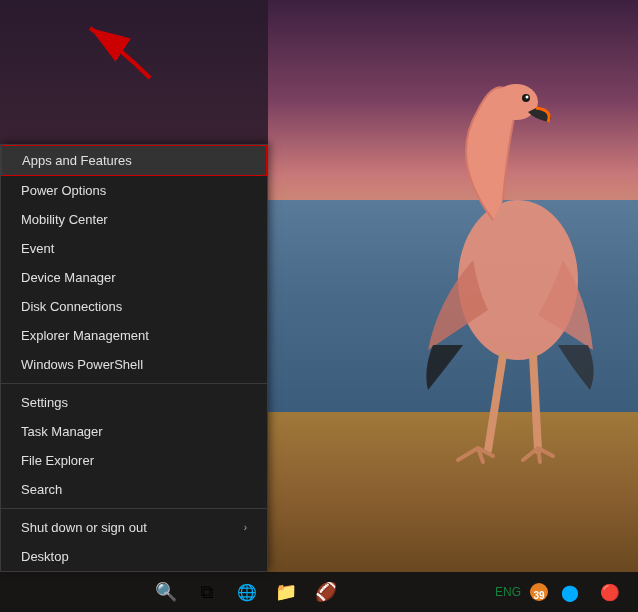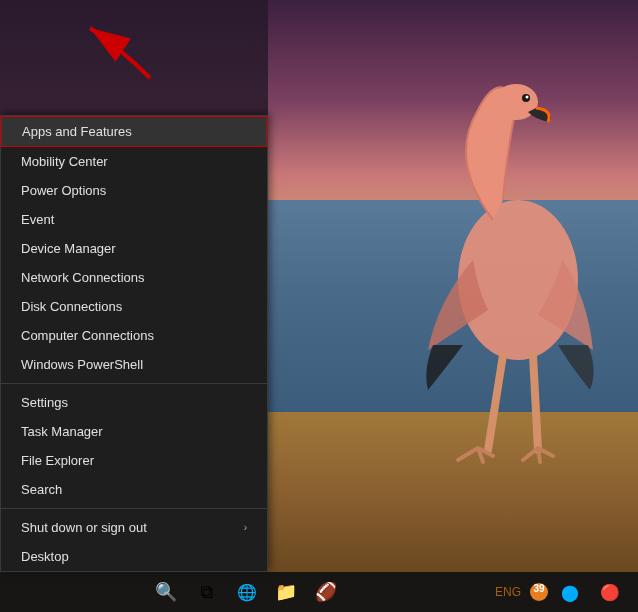--- a/index.html
+++ b/index.html
@@ -130,21 +130,21 @@
       background: linear-gradient(180deg, #a0783a 0%, #8a6030 50%, #6a4820 100%);
     }
 
     .clock-badge {
       background: #e67e22;
       color: white;
       border-radius: 50%;
       width: 18px;
       height: 18px;
       display: flex;
-      align-items: flex-start;
+      align-items: flex-end;
       justify-content: center;
       font-size: 10px;
       font-weight: bold;
     }
   </style>
 </head>
 <body>
 
 <div class="desktop"></div>
 <div class="sky-area"></div>
@@ -185,39 +185,36 @@
     </marker>
   </defs>
   <path d="M90 70 Q60 40 30 20" stroke="#cc0000" stroke-width="4" fill="none" marker-end="url(#arrowhead)"></path>
 </svg>
 
 <div class="context-menu">
   <div class="menu-item highlighted">
     <span>Apps and Features</span>
   </div>
   <div class="menu-item">
+    <span>Power Options</span>
+  </div>
+  <div class="menu-item">
     <span>Mobility Center</span>
   </div>
   <div class="menu-item">
-    <span>Power Options</span>
-  </div>
-  <div class="menu-item">
     <span>Event</span>
   </div>
   <div class="menu-item">
     <span>Device Manager</span>
   </div>
   <div class="menu-item">
-    <span>Network Connections</span>
-  </div>
-  <div class="menu-item">
     <span>Disk Connections</span>
   </div>
   <div class="menu-item">
-    <span>Computer Connections</span>
+    <span>Explorer Management</span>
   </div>
   <div class="menu-item">
     <span>Windows PowerShell</span>
   </div>
   <div class="menu-separator"></div>
   <div class="menu-item">
     <span>Settings</span>
   </div>
   <div class="menu-item">
     <span>Task Manager</span>
@@ -240,20 +237,20 @@
 
 <div class="taskbar">
   <div class="taskbar-icons">
     <div class="taskbar-icon">🔍</div>
     <div class="taskbar-icon">⧉</div>
     <div class="taskbar-icon" style="color:#0078d4;font-size:16px;">🌐</div>
     <div class="taskbar-icon">📁</div>
     <div class="taskbar-icon">🏈</div>
   </div>
   <div class="taskbar-right">
-    <div class="taskbar-icon" style="color:#a16207;font-size:12px;">ENG</div>
+    <div class="taskbar-icon" style="color:#15803d;font-size:12px;">ENG</div>
     <div class="clock-badge">
       <span>39</span>
     </div>
     <div class="taskbar-icon" style="color:#00aaff;font-size:16px;">⬤</div>
     <div class="taskbar-icon" style="font-size:16px;">🔴</div>
   </div>
 </div>
 
 </body></html>

